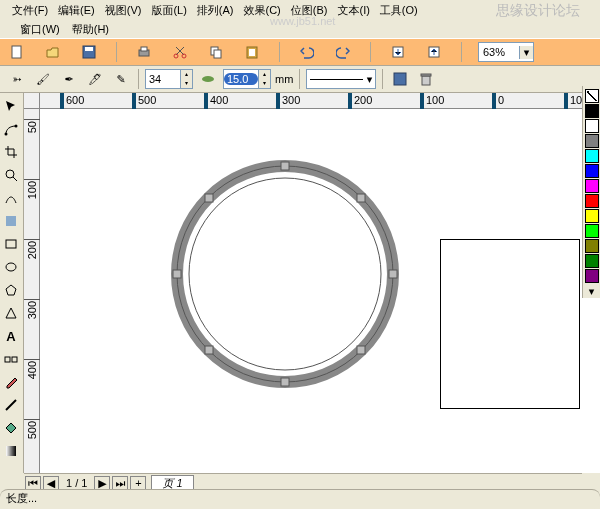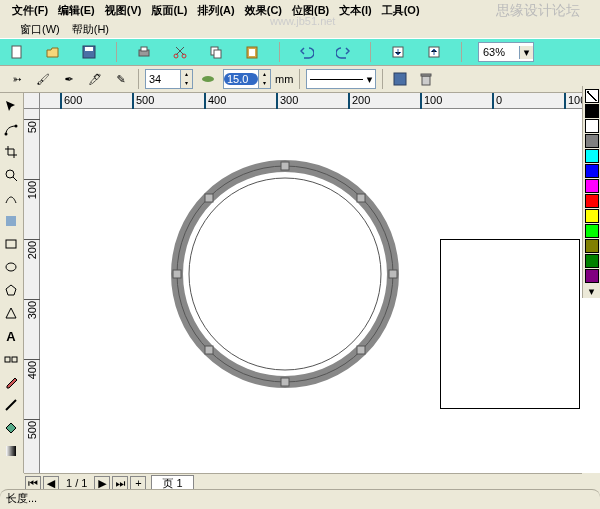--- a/index.html
+++ b/index.html
@@ -1,58 +1,58 @@
 <!DOCTYPE html>
 <html><head>
 <meta charset="utf-8">
 <style>
 *{margin:0;padding:0;box-sizing:border-box;font-family:"Microsoft YaHei",Arial,sans-serif;font-size:11px;}
 body{width:600px;height:509px;background:#ece9d8;overflow:hidden;position:relative;}
 .menubar{display:flex;padding:2px 8px;gap:2px;background:#ece9d8;}
-.menubar span{padding:1px 4px;cursor:default;font-weight:bold;}
+.menubar span{padding:1px 4px;cursor:default;}
 .menurow2{display:flex;padding:1px 20px;gap:12px;background:#ece9d8;}
 .watermark{position:absolute;top:2px;right:20px;color:#bbb;font-size:14px;}
 .watermark2{position:absolute;top:15px;left:270px;color:#ccc;font-size:11px;}
-.toolbar{display:flex;align-items:center;padding:2px 6px;gap:14px;background:#5eead4;border-top:1px solid #fff;border-bottom:1px solid #aca899;}
+.toolbar{display:flex;align-items:center;padding:2px 6px;gap:14px;background:#fdba74;border-top:1px solid #fff;border-bottom:1px solid #aca899;}
 .tb-btn{width:22px;height:22px;display:flex;align-items:center;justify-content:center;border:1px solid transparent;cursor:pointer;}
 .tb-sep{width:1px;height:20px;background:#aca899;margin:0 2px;}
 .zoom-box{display:flex;align-items:center;border:1px solid #7f9db9;background:#fff;height:20px;}
 .zoom-box input{border:none;width:40px;padding:0 4px;outline:none;font-size:11px;}
 .zoom-box .dd{width:14px;text-align:center;background:#ece9d8;border-left:1px solid #7f9db9;}
 .props{display:flex;align-items:center;padding:2px 6px;gap:4px;background:#ece9d8;border-bottom:1px solid #aca899;}
 .spin{display:flex;align-items:center;border:1px solid #7f9db9;background:#fff;height:20px;}
 .spin input{border:none;width:34px;padding:0 3px;outline:none;font-size:11px;}
 .spin.sel input{background:#316ac5;color:#fff;border-radius:6px;}
 .spin .arrows{width:12px;display:flex;flex-direction:column;}
 .spin .arrows div{height:9px;background:#ece9d8;border-left:1px solid #7f9db9;font-size:6px;text-align:center;line-height:8px;}
 .stroke-combo{border:1px solid #7f9db9;background:#fff;height:20px;width:70px;display:flex;align-items:center;padding:0 3px;}
 .stroke-combo .line{flex:1;height:1px;background:#000;}
 .main{display:flex;height:380px;}
 .toolbox{width:24px;background:#ece9d8;border-right:1px solid #aca899;display:flex;flex-direction:column;padding-top:2px;}
 .tool{width:22px;height:22px;display:flex;align-items:center;justify-content:center;cursor:pointer;margin-bottom:1px;}
 .canvas-area{flex:1;position:relative;overflow:hidden;}
 .hruler{position:absolute;top:0;left:16px;right:0;height:16px;background:#f0f0f0;border-bottom:1px solid #888;font-size:8px;}
-.hruler .tick{position:absolute;top:0;height:16px;border-left:2px solid #0c4a6e;}
+.hruler .tick{position:absolute;top:0;height:16px;border-left:4px solid #0c4a6e;}
 .hruler .tick span{position:absolute;top:1px;left:2px;}
 .vruler{position:absolute;top:16px;left:0;width:16px;bottom:0;background:#f0f0f0;border-right:1px solid #888;font-size:8px;}
 .vruler .tick{position:absolute;left:0;width:16px;border-top:1px solid #555;}
 .vruler .tick span{position:absolute;left:2px;top:1px;writing-mode:vertical-rl;transform:rotate(180deg);}
 .corner{position:absolute;top:0;left:0;width:16px;height:16px;background:#f0f0f0;border-right:1px solid #888;border-bottom:1px solid #888;}
 .canvas{position:absolute;top:16px;left:16px;right:0;bottom:0;background:#fff;}
 .tooltip{position:absolute;top:0;left:210px;background:#ffffe1;border:1px solid #000;padding:1px 4px;font-size:11px;z-index:10;}
 .ring{position:absolute;top:50px;left:130px;width:230px;height:230px;}
 .ring svg{width:100%;height:100%;}
 .rect-obj{position:absolute;top:130px;left:400px;width:140px;height:170px;border:1px solid #000;background:#fff;}
 .palette{position:absolute;right:0;top:86px;width:18px;background:#ece9d8;border-left:1px solid #aca899;padding-top:2px;}
 .sw{width:14px;height:14px;margin:1px auto;border:1px solid #000;cursor:pointer;}
 .sw.none{background:#fff;position:relative;}
 .sw.none:after{content:"";position:absolute;left:1px;top:1px;right:1px;bottom:1px;background:linear-gradient(to top right,transparent 45%,#000 45%,#000 55%,transparent 55%);}
 .nav{position:absolute;bottom:18px;left:24px;right:18px;height:18px;background:#ece9d8;border-top:1px solid #aca899;display:flex;align-items:center;font-size:10px;}
 .nav-btn{width:16px;height:14px;border:1px solid #888;background:#ece9d8;text-align:center;line-height:12px;cursor:pointer;margin:0 1px;}
-.page-tab{background:#fff;border:1px solid #888;padding:0 10px;height:16px;line-height:14px;margin-left:4px;}
+.page-tab{background:#fff;border:1px solid #888;padding:0 10px;height:16px;line-height:14px;margin-left:4px;font-style:italic;}
 .status{position:absolute;bottom:0;left:0;right:0;height:20px;background:#ece9d8;border-top:1px solid #aca899;padding:1px 6px;font-size:10px;border-radius:8px;}
 svg{display:block;}
 </style>
 </head>
 <body>
 
 <div class="watermark">思缘设计论坛</div>
 <div class="watermark2">www.jb51.net</div>
 
 <div class="menubar">

